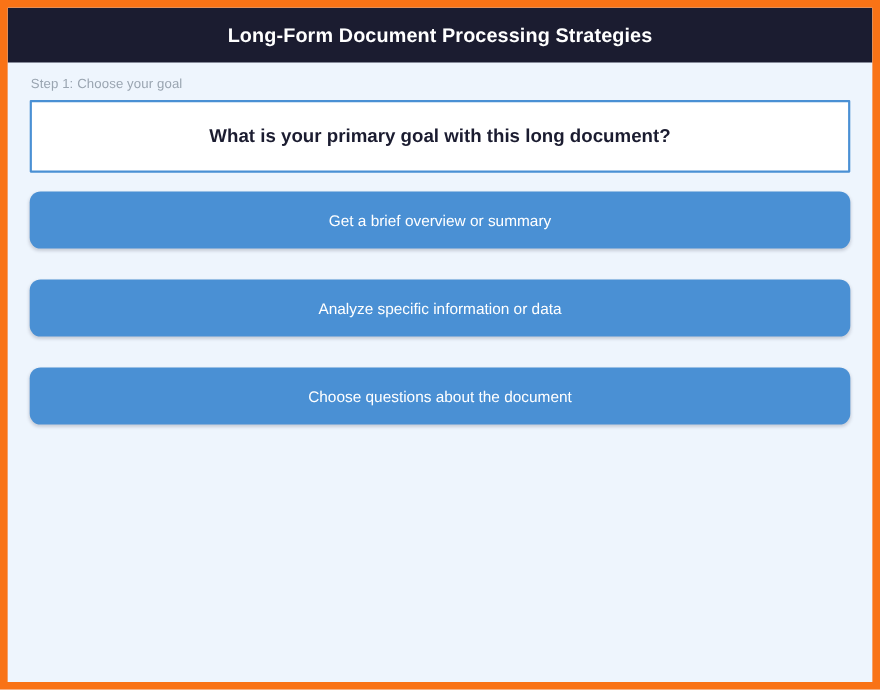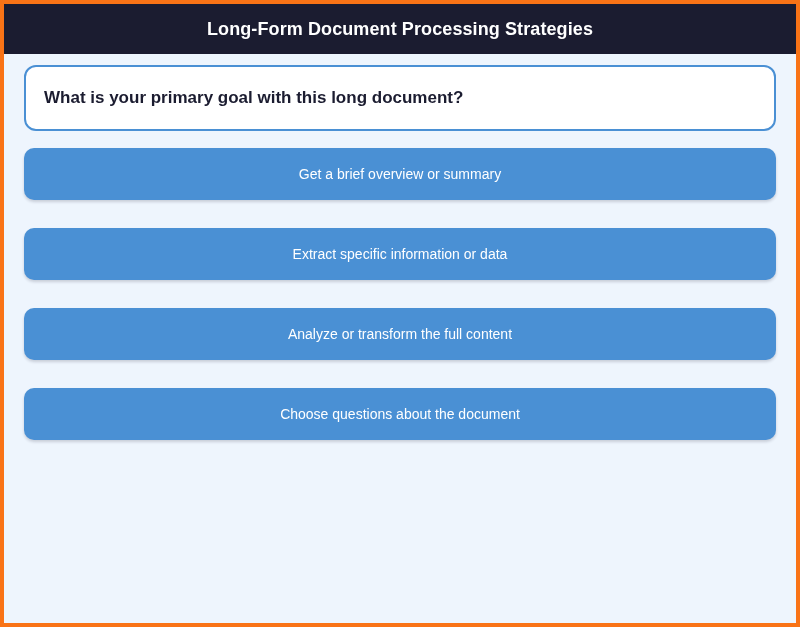--- a/index.html
+++ b/index.html
@@ -13,21 +13,21 @@
     background: #ffffff;
     font-family: "Liberation Sans", sans-serif;
     -webkit-font-smoothing: antialiased;
   }
 
   #app-root {
     position: relative;
     width: 800px;
     height: 627px;
     box-sizing: border-box;
-    border: 4px solid #f97316;
+    border: 7px solid #f97316;
     background: #eef5fd;
     display: flex;
     flex-direction: column;
     overflow: hidden;
   }
 
   
   .app-header {
     flex: 0 0 auto;
     height: 50px;
@@ -64,23 +64,24 @@
     letter-spacing: 0.1px;
   }
 
   
   .question-card {
     box-sizing: border-box;
     width: 100%;
     height: 66px;
     background: #ffffff;
     border: 2px solid #4a90d4;
-    border-radius: 12px;
+    border-radius: 1px;
     display: flex;
     align-items: center;
+    justify-content: center;
     padding: 0 18px;
     margin-bottom: 17px;
   }
   .question-card .question-text {
     color: #1b1c30;
     font-size: 17px;
     font-weight: bold;
     text-align: center;
     line-height: 1.2;
   }
@@ -123,38 +124,36 @@
 <body>
 
 <div id="app-root">
 
   <div class="app-header">
     <div class="title">Long-Form Document Processing Strategies</div>
   </div>
 
   <div class="app-body">
 
+    <div class="step-label">Step 1: Choose your goal</div>
 
     <div class="question-card">
       <div class="question-text">What is your primary goal with this long document?</div>
     </div>
 
     <div class="options-list">
 
       <button class="option-button">
         <span class="option-label">Get a brief overview or summary</span>
       </button>
 
       <button class="option-button">
-        <span class="option-label">Extract specific information or data</span>
+        <span class="option-label">Analyze specific information or data</span>
       </button>
 
-      <button class="option-button">
-        <span class="option-label">Analyze or transform the full content</span>
-      </button>
 
       <button class="option-button">
         <span class="option-label">Choose questions about the document</span>
       </button>
 
     </div>
 
     <div class="content-spacer"></div>
 
   </div>

